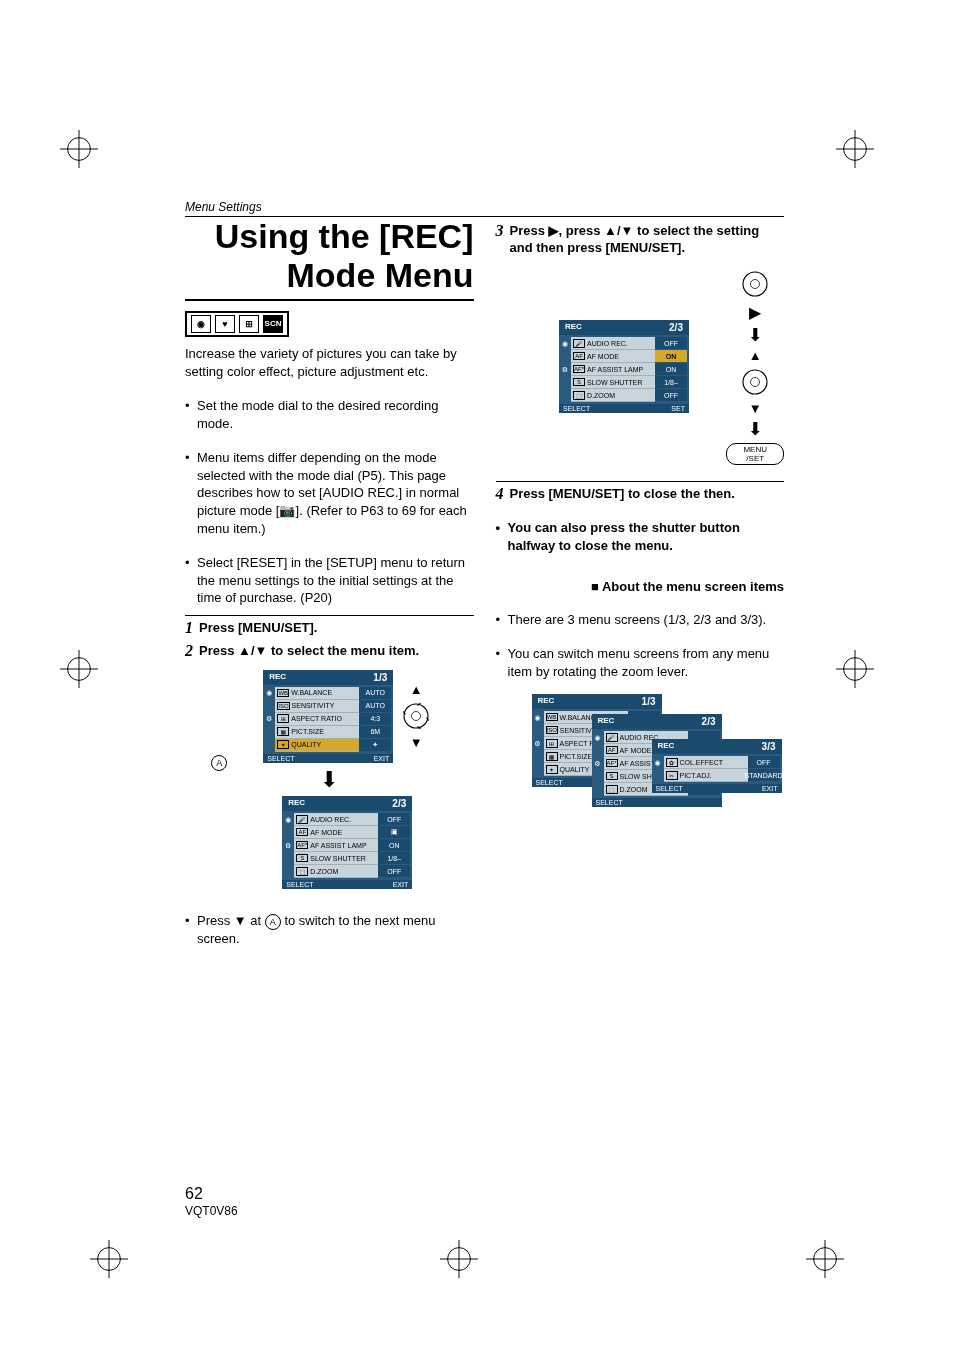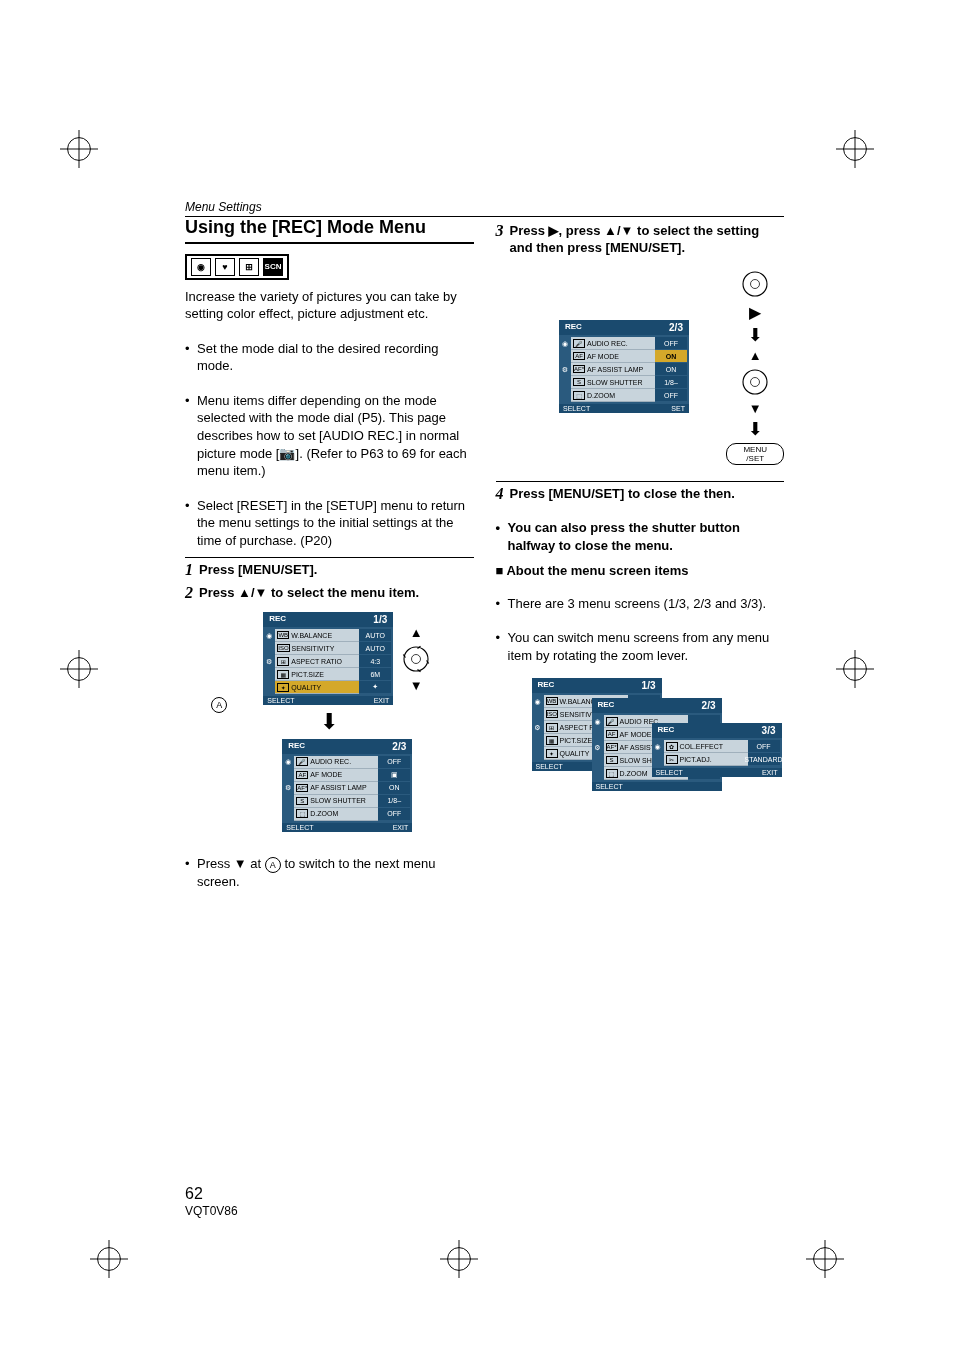--- a/index.html
+++ b/index.html
@@ -52,26 +52,27 @@
   }
   .columns {
     display: flex;
     gap: 22px;
   }
   .col {
     flex: 1;
     min-width: 0;
   }
   h1.title {
-    font-size: 18px;
+    font-size: 34px;
     font-weight: bold;
     margin: 0 0 10px 0;
     line-height: 1.15;
     border-bottom: 2px solid #000;
     padding-bottom: 4px;
+    text-align: right;
   }
   .mode-icons {
     border: 2px solid #000;
     display: inline-flex;
     gap: 4px;
     padding: 2px 4px;
     margin-bottom: 8px;
   }
   .mode-icons span {
     display: inline-block;
@@ -229,21 +230,22 @@
   }
   .pagenum {
     position: absolute;
     bottom: 130px;
     left: 185px;
     font-size: 13px;
   }
   .pagenum .big { font-size: 16px; }
   .sub-head {
     font-weight: bold;
-    margin: 8px 0 4px 0;
+    margin: 24px 0 4px 0;
+    text-align: right;
   }
   .sub-head::before {
     content: "■ ";
   }
   .cascade {
     position: relative;
     height: 150px;
     margin-top: 8px;
   }
   .cascade .menu-screen { position: absolute; }

